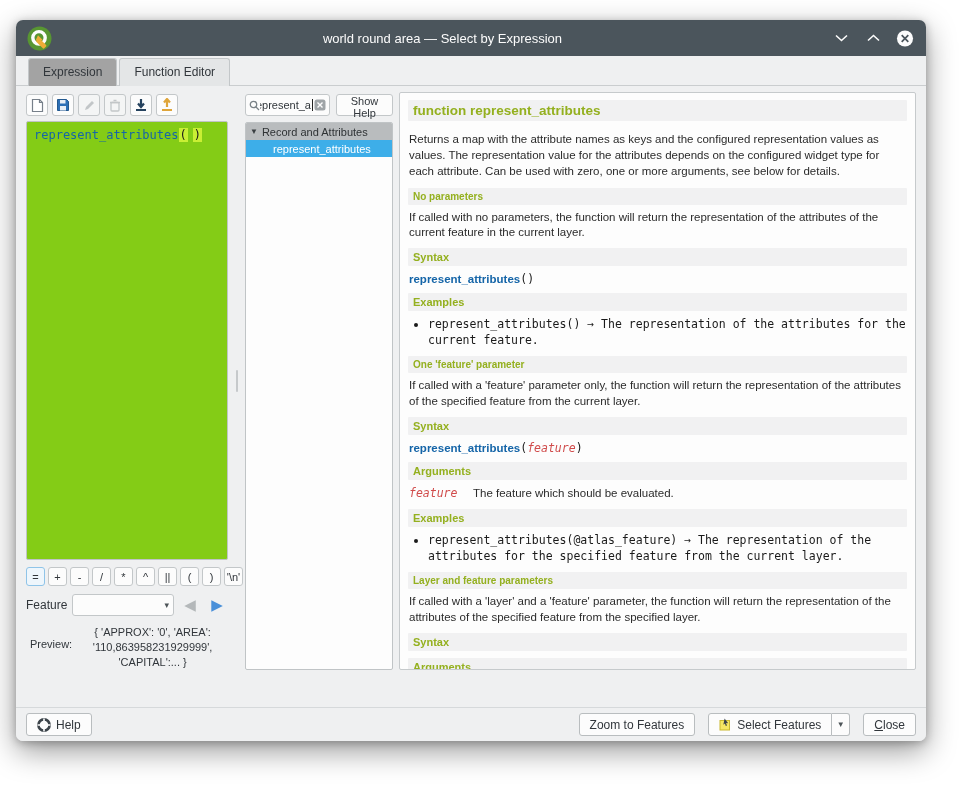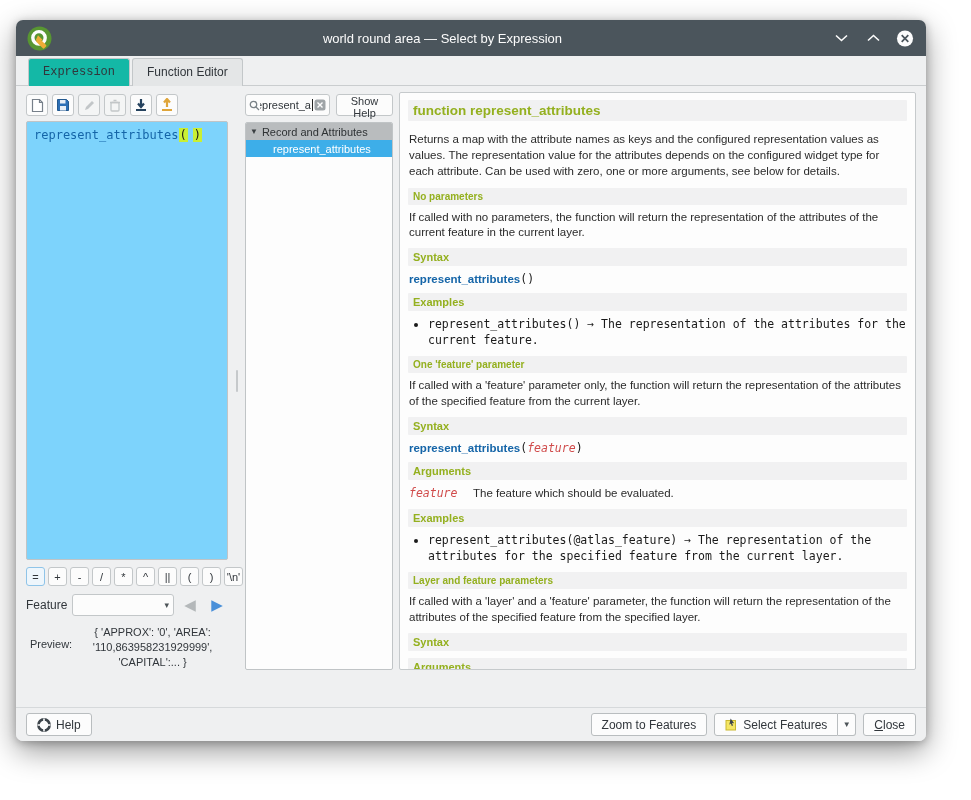--- a/index.html
+++ b/index.html
@@ -18,40 +18,40 @@
   .logo { width:27px; height:27px; margin-left:2px; }
   .title { flex:1; text-align:center; color:#fcfcfc; font-size:13px; }
   .win-controls { display:flex; align-items:center; gap:14px; margin-right:4px; }
   .win-btn { width:18px; height:18px; display:flex; align-items:center; justify-content:center; cursor:pointer; }
 
   
   .tabbar { height:30px; display:flex; align-items:flex-end; padding-left:12px;
             background:#eff0f1; border-bottom:1px solid #cacdcf; flex:0 0 auto; }
   .tab { font-size:12px; color:#31363b; padding:6px 14px 7px; border:1px solid #c3c7c9;
          border-bottom:none; border-radius:3px 3px 0 0; margin-right:2px; position:relative; top:1px; }
-  .tab.active { background:#14b8a6; z-index:2;font-family:Liberation Mono, monospace; }
+  .tab.active { background:#a3a3a3; z-index:2; }
   .tab.inactive { background:#e4e6e7; }
 
   
   .content { flex:1; display:flex; padding:6px 10px 10px; min-height:0; }
   .left-col { width:202px; display:flex; flex-direction:column; flex:0 0 auto; }
   .splitter { width:17px; flex:0 0 auto; display:flex; align-items:center; justify-content:center; }
   .splitter .handle { width:2px; height:22px; background:#c6c9cb; border-radius:1px; }
   .mid-col { width:148px; display:flex; flex-direction:column; flex:0 0 auto; }
   .gap2 { width:6px; flex:0 0 auto; }
   .right-col { flex:1; min-width:0; }
 
   
   .exp-toolbar { display:flex; gap:4px; margin:2px 0 5px; }
   .tool-btn { width:22px; height:22px; background:#fcfcfc; border:1px solid #c3c7c9;
               border-radius:3px; display:flex; align-items:center; justify-content:center; padding:0; }
   .tool-btn.disabled { background:#f4f5f5; }
 
   
-  .editor { flex:1; background:#7dd3fc; border:1px solid #c0c4c6; border-radius:2px;
+  .editor { flex:1; background:#84cc16; border:1px solid #c0c4c6; border-radius:2px;
             padding:6px 7px; font-family:"DejaVu Sans Mono", monospace; font-size:12px; min-height:0; }
   .editor .fn { color:#1565a8; }
   .editor .hl { background:#c9ef34; color:#1a1a1a; padding:0 1px; }
   .editor .sp { display:inline-block; width:5px; }
 
   
   .ops { display:flex; gap:3px; margin:7px 0 0; }
   .op-btn { min-width:19px; height:19px; padding:0 4px; font-size:11px; color:#31363b;
             background:#fcfcfc; border:1px solid #c3c7c9; border-radius:3px;
             display:flex; align-items:center; justify-content:center;
@@ -108,21 +108,21 @@
   .args-table { margin:5px 1px 7px; }
   .arg-row { display:flex; line-height:1.45; }
   .arg-name { flex:0 0 64px; }
   .arg-desc { flex:1; }
 
   
   .footer { flex:0 0 auto; height:34px; border-top:1px solid #d6d9db; display:flex;
             align-items:center; padding:0 10px; background:#eff0f1;margin-top:27px; }
   .btn { height:23px; background:#fcfcfc; border:1px solid #b9bdbf; border-radius:3px;
          font-size:12px; color:#31363b; display:flex; align-items:center; gap:5px; padding:0 10px; }
-  .footer-right { margin-left:auto; display:flex; align-items:flex-start; gap:7px; }
+  .footer-right { margin-left:auto; display:flex; align-items:flex-start; gap:13px; }
   .split-btn { display:flex; align-items:stretch; }
   .split-btn .main { border-radius:3px 0 0 3px; }
   .split-btn .drop { width:18px; border:1px solid #b9bdbf; border-left:none; background:#fcfcfc;
                      border-radius:0 3px 3px 0; display:flex; align-items:center; justify-content:center;
                      font-size:8px; color:#4d5458; }
   .underline { text-decoration:underline; }
   svg { display:block; }
 </style>
 </head>
 <body>

